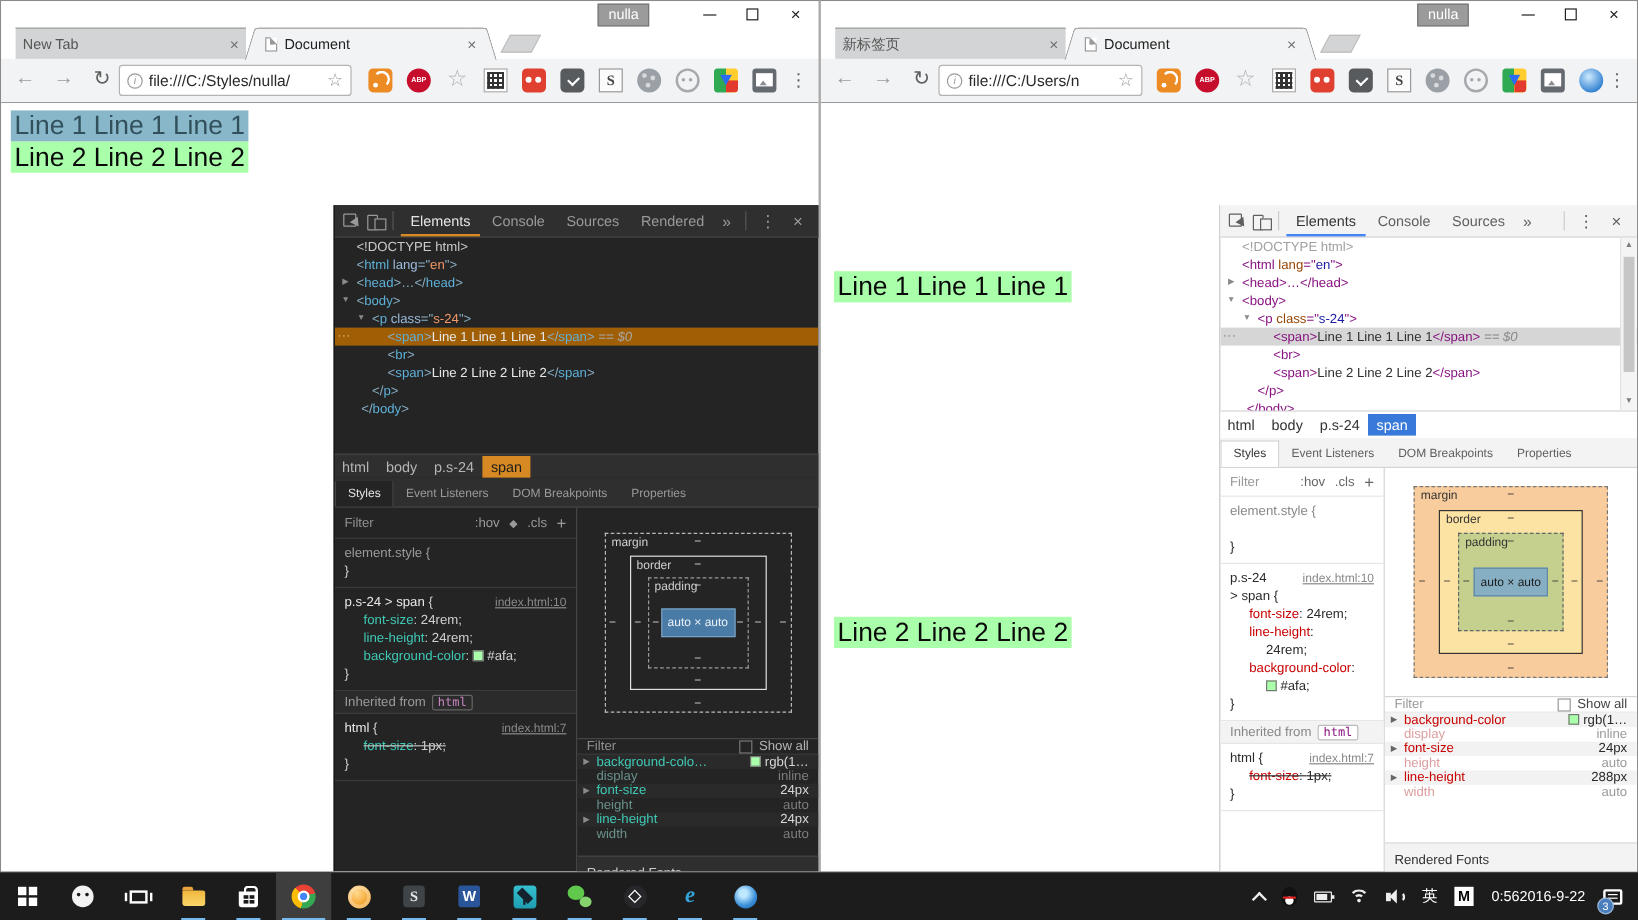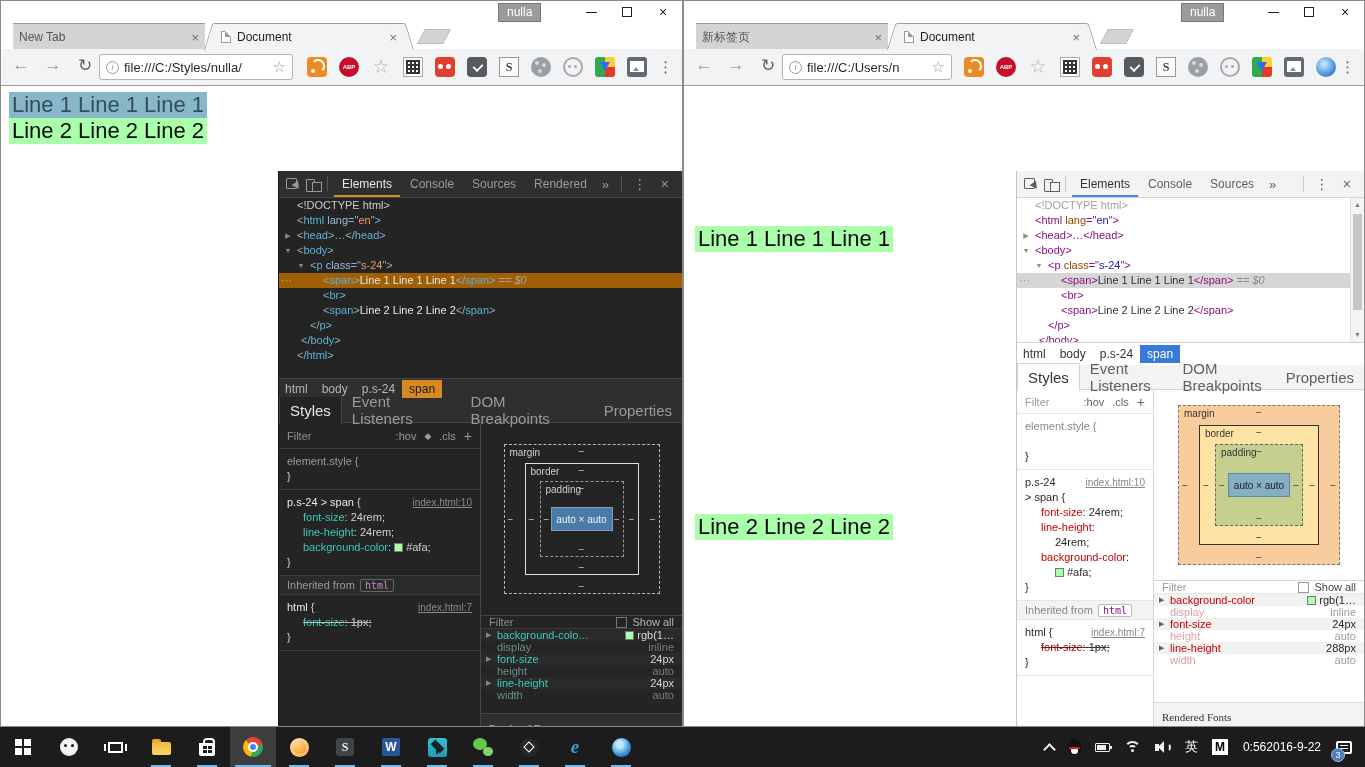--- a/index.html
+++ b/index.html
@@ -119,21 +119,21 @@
 .sb .up{top:1px}.sb .dn{bottom:1px}
 .sb .th{position:absolute;left:2px;right:2px;top:16px;height:96px;background:#c6c6c6}
 
 .crumbs{display:flex;align-items:center;padding:0 6px;gap:14px;font-size:12px}
 .dtd .crumbs{height:20px;background:#2f2f2f;border-top:1px solid #454545;color:#b5b5b5}
 .dtl .crumbs{height:23px;background:#fff;border-top:1px solid #d4d4d4;color:#333}
 .crumb.on{padding:2px 7px;margin:0 -7px}
 .dtd .crumb.on{background:var(--dark_accent);color:#1c1c1c}
 .dtl .crumb.on{background:var(--crumb_blue);color:#fff}
 
-.sidetabs{display:flex;align-items:center;font-size:15px}
+.sidetabs{display:flex;align-items:flex-end;font-size:10px}
 .dtd .sidetabs{height:25px;background:#2f2f2f;border-bottom:1px solid #454545}
 .dtl .sidetabs{height:25px;background:#f3f3f3;border-bottom:1px solid #d4d4d4}
 .stab{padding:5px 10px;color:#9a9a9a}
 .dtl .stab{color:#5f5f5f}
 .dtd .stab.on{color:#e6e6e6;background:#242424;border-left:1px solid #454545;border-right:1px solid #454545}
 .dtl .stab.on{color:#333;background:#fff;border:1px solid #d4d4d4;border-bottom:none}
 
 .stywrap{position:absolute;left:0;right:0;bottom:0;display:flex}
 .dtd .stywrap{top:252px}
 .dtl .stywrap{top:219px}
@@ -203,21 +203,21 @@
 .dtd .crow.odd{background:#2a2a2a}
 .dtl .crow.odd{background:#f2f2f2}
 .ca{width:11px;font-size:7px;color:#8a8a8a}
 .dtl .ca{color:#666}
 .cn{flex:1;overflow:hidden;white-space:nowrap}
 .cv{white-space:nowrap}
 .dtd .cn{color:#3fc8b4}.dtd .dim .cn{color:#69908a}
 .dtd .cv{color:#d6d6d6}.dtd .dim .cv{color:#7d7d7d}
 .dtl .cn{color:#c80000}.dtl .dim .cn{color:#dc9f9f}
 .dtl .cv{color:#2a2a2a}.dtl .dim .cv{color:#9b9b9b}
-.rfh{display:flex;align-items:center;padding:14px 8px;font-family:Liberation Serif, serif}
+.rfh{display:flex;align-items:center;padding:14px 8px;font-family:Liberation Sans, sans-serif}
 .dtd .rfh{margin-top:12px;height:21px;background:#2f2f2f;border-top:1px solid #454545;border-bottom:1px solid #454545;color:#cccccc}
 .dtl .rfh{margin-top:36px;height:22px;background:#f3f3f3;border-top:1px solid #d9d9d9;border-bottom:1px solid #d9d9d9;color:#333}
 .rfl{padding:8px;font-size:12px}
 .dtl .rfl{color:#555}
 .rfl b{font-weight:bold}.dtl .rfl b{color:#222}
 .rfl .dash{margin:0 6px}
 .rfl .gl{color:#8a8a8a}
 .dtl .rfl .gl{color:#999}
 
 .taskbar{position:absolute;left:0;top:727px;width:1365px;height:40px;background:#1c1c1c;display:flex;align-items:center}
@@ -358,21 +358,20 @@
         <div class="trow" style="padding-left:18px"><span class="code"><span class="tk-cmt">&lt;!DOCTYPE html&gt;</span></span></div>
         <div class="trow" style="padding-left:18px"><span class="code"><span class="tk-p">&lt;</span><span class="tk-tag">html</span><span class="tk-p"> </span><span class="tk-att">lang</span><span class="tk-p">="</span><span class="tk-val">en</span><span class="tk-p">"&gt;</span></span></div>
         <div class="trow" style="padding-left:18px"><span class="arr a0">▶</span><span class="code"><span class="tk-p">&lt;</span><span class="tk-tag">head</span><span class="tk-p">&gt;…&lt;/</span><span class="tk-tag">head</span><span class="tk-p">&gt;</span></span></div>
         <div class="trow" style="padding-left:18px"><span class="arr a0">▼</span><span class="code"><span class="tk-p">&lt;</span><span class="tk-tag">body</span><span class="tk-p">&gt;</span></span></div>
         <div class="trow" style="padding-left:31px"><span class="arr a1">▼</span><span class="code"><span class="tk-p">&lt;</span><span class="tk-tag">p</span><span class="tk-p"> </span><span class="tk-att">class</span><span class="tk-p">="</span><span class="tk-val">s-24</span><span class="tk-p">"&gt;</span></span></div>
         <div class="trow seld" style="padding-left:44px"><span class="gut">⋯</span><span class="code"><span class="tk-p">&lt;</span><span class="tk-tag">span</span><span class="tk-p">&gt;</span><span class="tk-txt">Line 1 Line 1 Line 1</span><span class="tk-p">&lt;/</span><span class="tk-tag">span</span><span class="tk-p">&gt;</span><span class="tk-eq"> == $0</span></span></div>
         <div class="trow" style="padding-left:44px"><span class="code"><span class="tk-p">&lt;</span><span class="tk-tag">br</span><span class="tk-p">&gt;</span></span></div>
         <div class="trow" style="padding-left:44px"><span class="code"><span class="tk-p">&lt;</span><span class="tk-tag">span</span><span class="tk-p">&gt;</span><span class="tk-txt">Line 2 Line 2 Line 2</span><span class="tk-p">&lt;/</span><span class="tk-tag">span</span><span class="tk-p">&gt;</span></span></div>
         <div class="trow" style="padding-left:31px"><span class="code"><span class="tk-p">&lt;/</span><span class="tk-tag">p</span><span class="tk-p">&gt;</span></span></div>
         <div class="trow" style="padding-left:22px"><span class="code"><span class="tk-p">&lt;/</span><span class="tk-tag">body</span><span class="tk-p">&gt;</span></span></div>
-        <div class="trow" style="padding-left:18px"><span class="code"><span class="tk-p">&lt;/</span><span class="tk-tag">html</span><span class="tk-p">&gt;</span></span></div>
       </div>
       <div class="crumbs">
         <span class="crumb">html</span>
         <span class="crumb">body</span>
         <span class="crumb">p.s-24</span>
         <span class="crumb on">span</span>
       </div>
       <div class="sidetabs">
         <span class="stab on">Styles</span>
         <span class="stab">Event Listeners</span>

